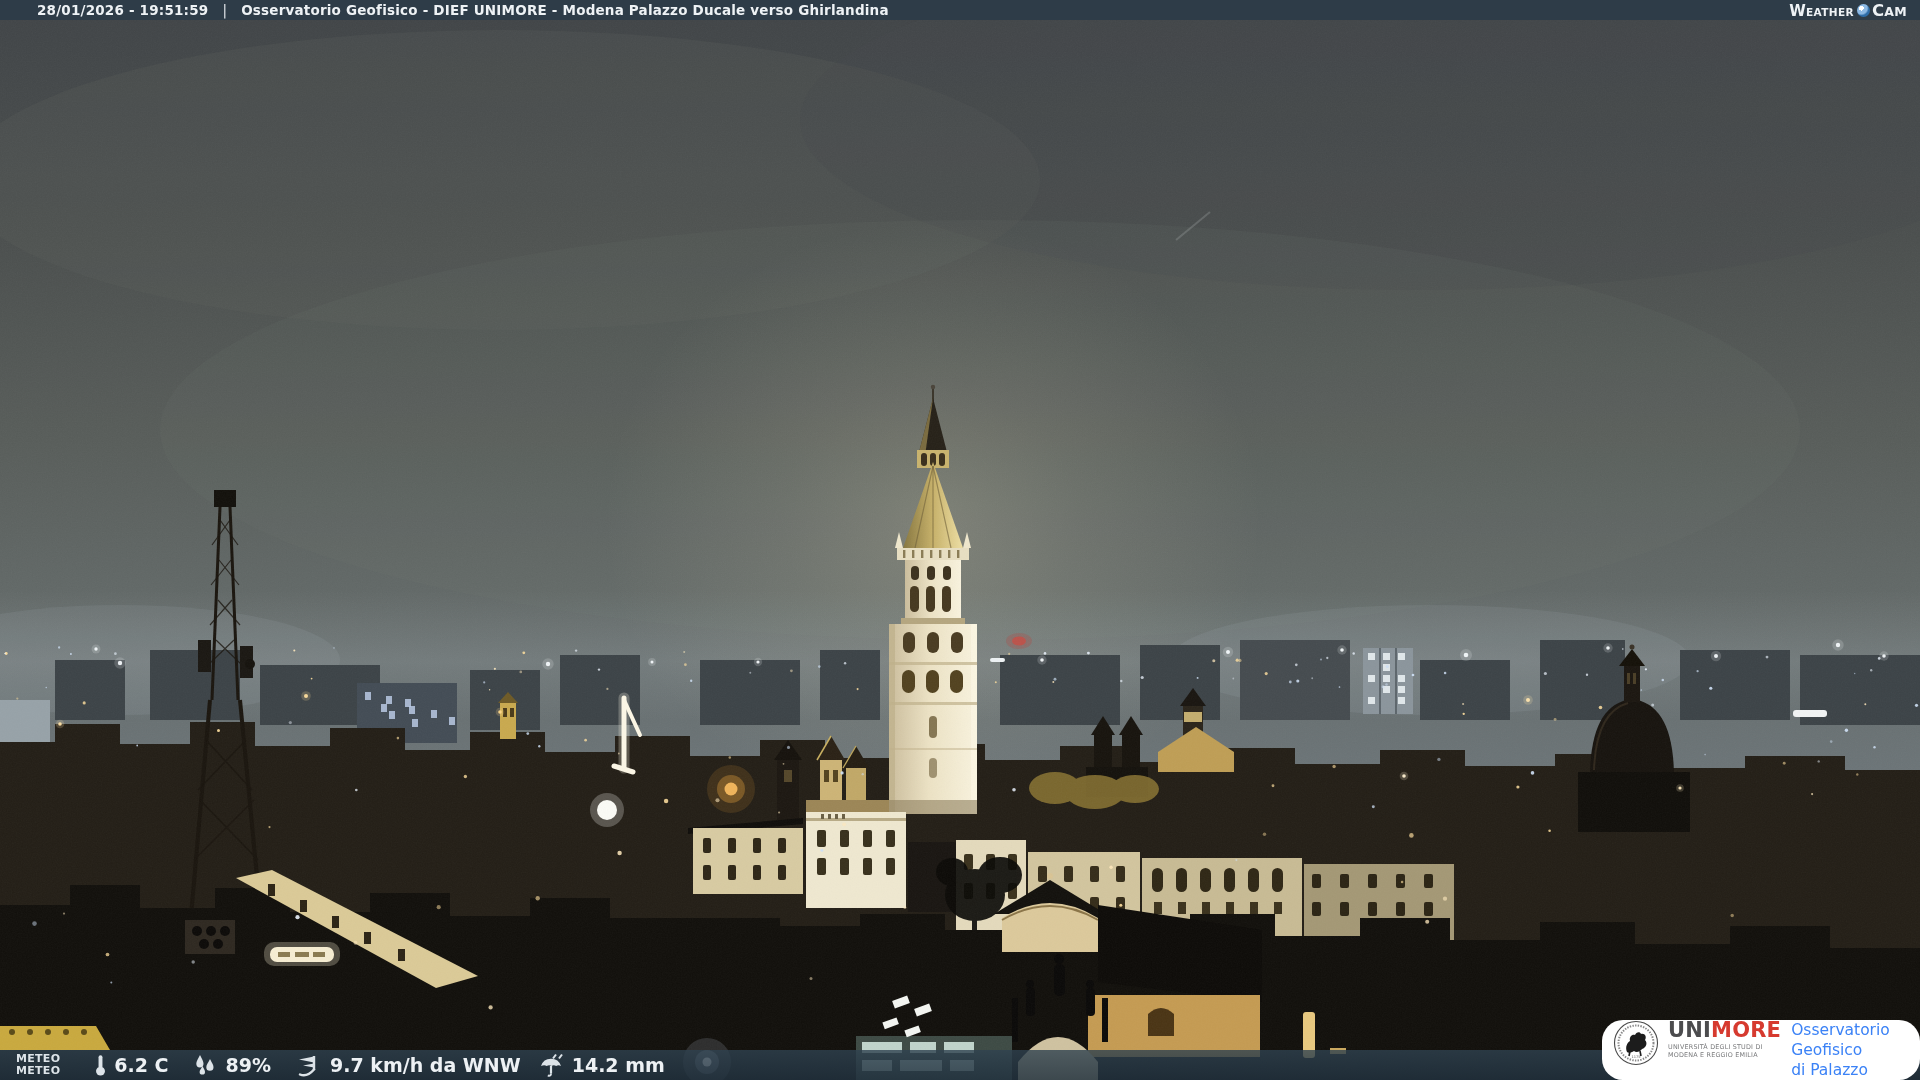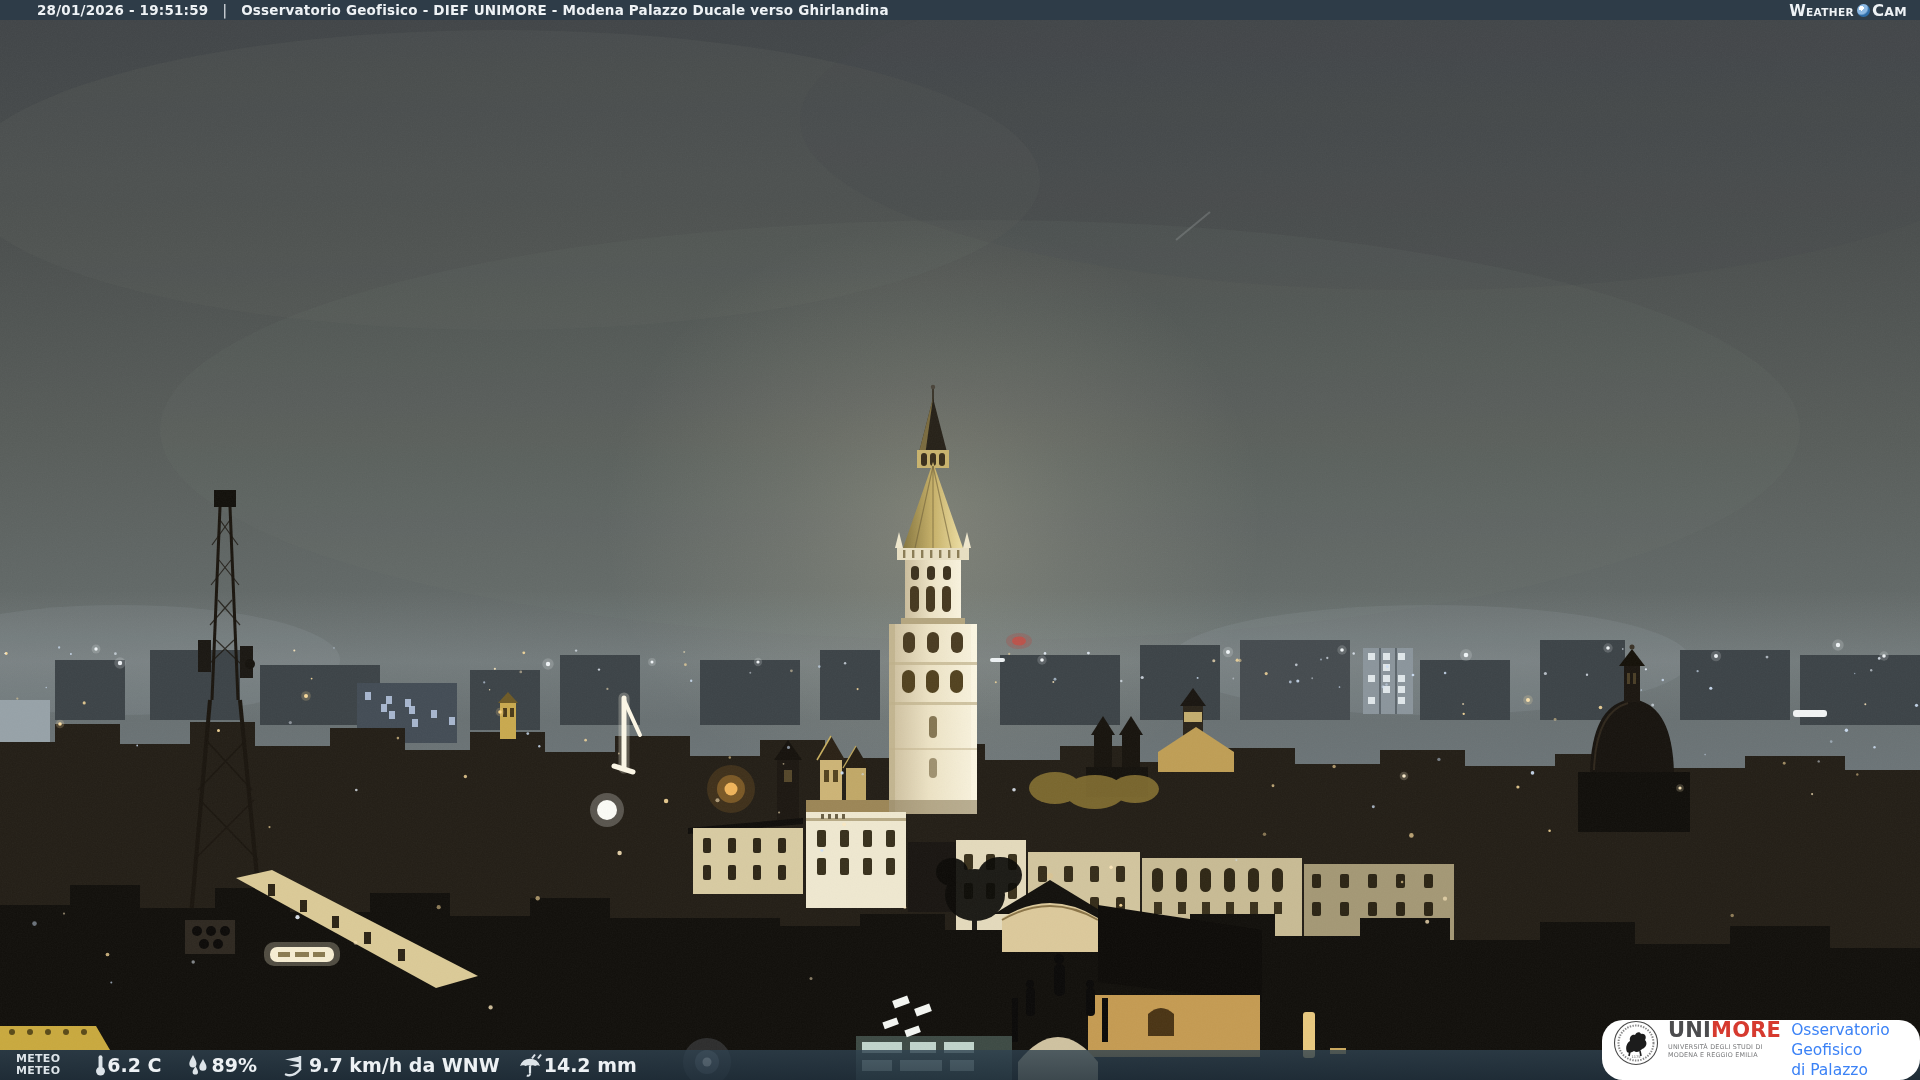--- a/index.html
+++ b/index.html
@@ -22,21 +22,21 @@
   .logo .c1{font-size:16.5px;font-weight:bold;}
   .logo .c2{font-size:12.5px;font-weight:bold;letter-spacing:.3px;}
 
   
   .bottombar{position:absolute;left:0;right:0;bottom:0;height:30px;
              background:linear-gradient(rgba(47,66,80,.80),rgba(33,49,62,.84));
              display:flex;align-items:center;color:#edf1f4;
              font-weight:bold;font-size:19px;z-index:5;}
   .dati{font-size:11px;line-height:1.12;text-align:center;margin-left:16px;color:#dde4e9;
         letter-spacing:.3px;white-space:nowrap;}
-  .witem{display:flex;align-items:center;white-space:nowrap;}
+  .witem{display:flex;align-items:center;gap:7px;white-space:nowrap;}
   .witem svg{display:block;fill:#dce3e8;}
   .m1{margin-left:34px}.m2{margin-left:24px}.m3{margin-left:22px}.m4{margin-left:18px}
 
   
   .uni{position:absolute;right:0;bottom:0;width:318px;height:60px;background:#fff;
        display:flex;align-items:flex-start;z-index:6;border-radius:21px;}
   .seal{margin-left:11px;flex:0 0 auto;}
   .brand{margin-left:9px;flex:0 0 auto;}
   .mark{font-size:21px;font-weight:bold;letter-spacing:.2px;color:#4c4c4e;line-height:1;}
   .mark .more{color:#d63a2f;}

